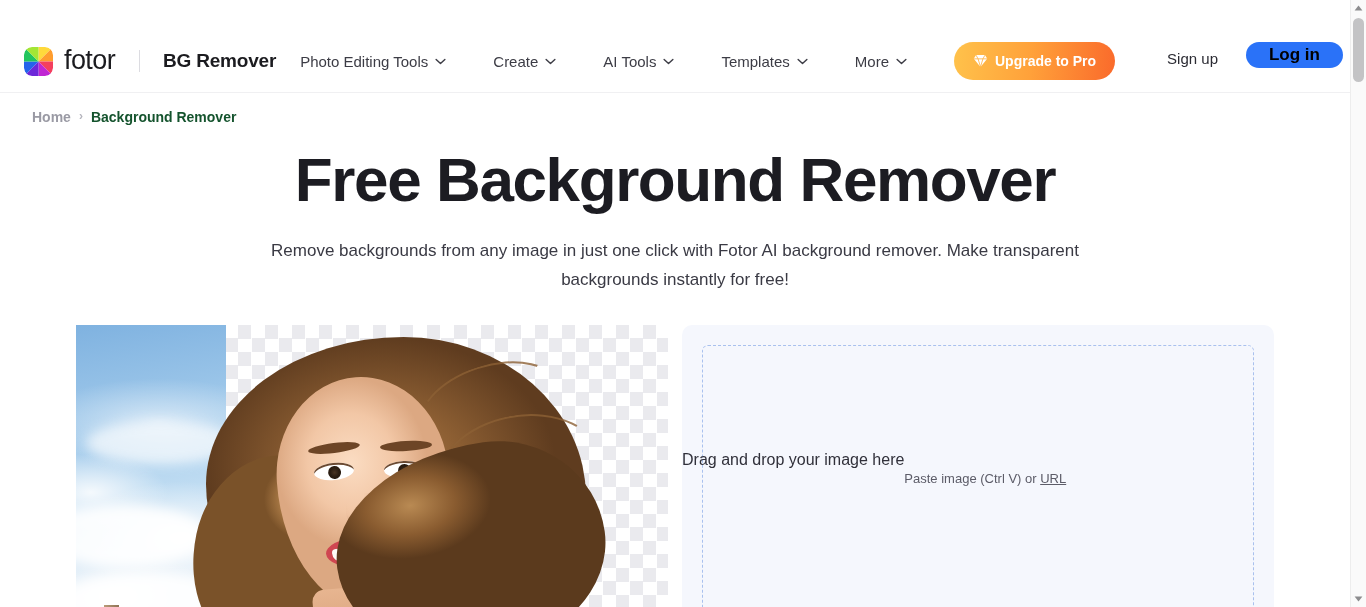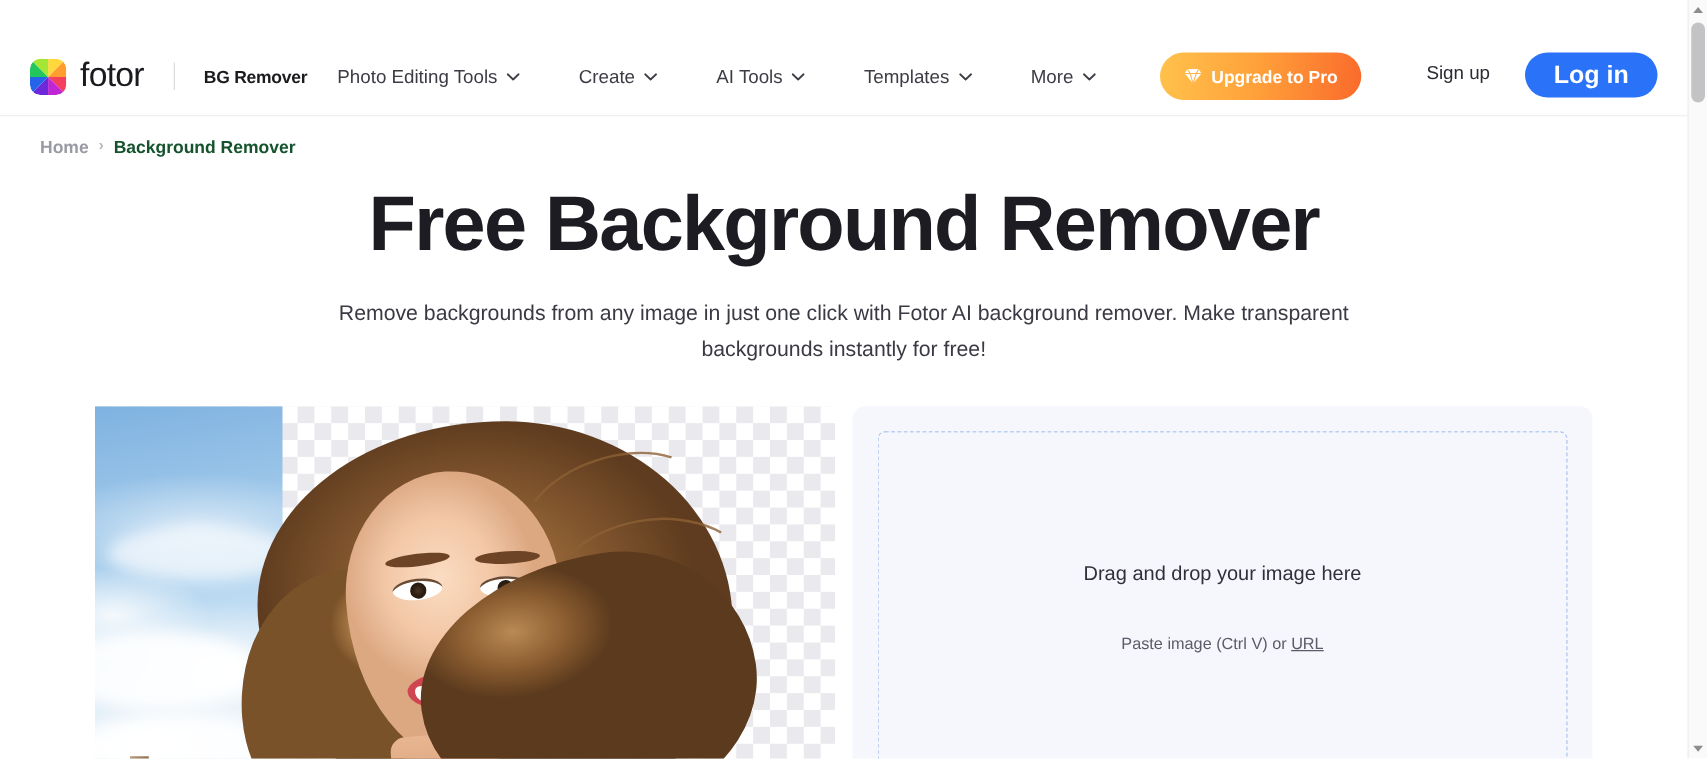--- a/index.html
+++ b/index.html
@@ -72,21 +72,21 @@
   }
 
   .brand-divider {
     width: 1px;
     height: 22px;
     background: #dcdce1;
     margin: 0 12px 0 13px;
   }
 
   .product-name {
-    font-size: 14px;
+    font-size: 19px;
     font-weight: bold;
     color: #1b1b1f;
     letter-spacing: -0.2px;
     white-space: nowrap;
   }
 
   .nav {
     display: flex;
     align-items: center;
     margin-left: 24px;
@@ -143,26 +143,26 @@
     font-family: inherit;
     font-size: 15px;
     color: #2b2b33;
     cursor: pointer;
     padding: 8px 12px;
     margin-left: 36px;
     white-space: nowrap;
   }
 
   .btn-login {
-    height: 36px;
+    height: 26px;
     padding: 0 23px;
     border-radius: 19px;
     background: #2a72f8;
-    color: #ffffff;
-    font-size: 20px;
+    color: #000000;
+    font-size: 17px;
     font-weight: bold;
     border: none;
     cursor: pointer;
     margin-left: 12px;
     font-family: inherit;
     white-space: nowrap;
   }
 
   
   .breadcrumb {
@@ -382,21 +382,21 @@
     position: absolute;
     left: 20px; top: 20px; right: 20px; bottom: 20px;
     border: 1px dashed #a9c1ee;
     border-radius: 6px;
   }
   .upload-inner {
     position: absolute;
     left: 0; right: 0;
     top: 126px;
     display: flex;
-    flex-direction: column;
+    flex-direction: row;
     align-items: center;
   }
   .drop-text {
     font-size: 16px;
     color: #30303a;
     margin-bottom: 19px;
   }
   .btn-upload {
     display: flex;
     align-items: center;

